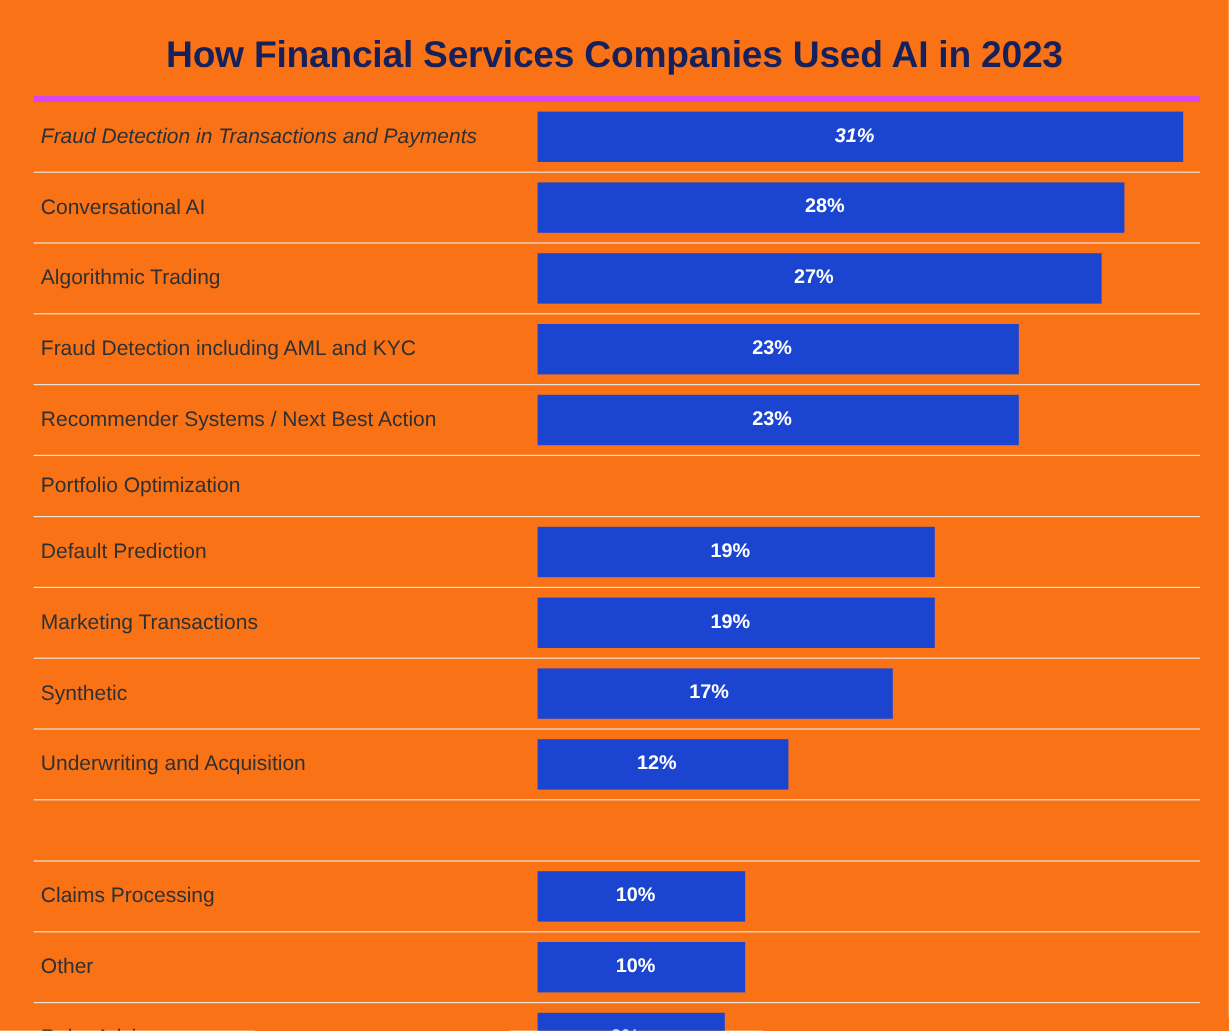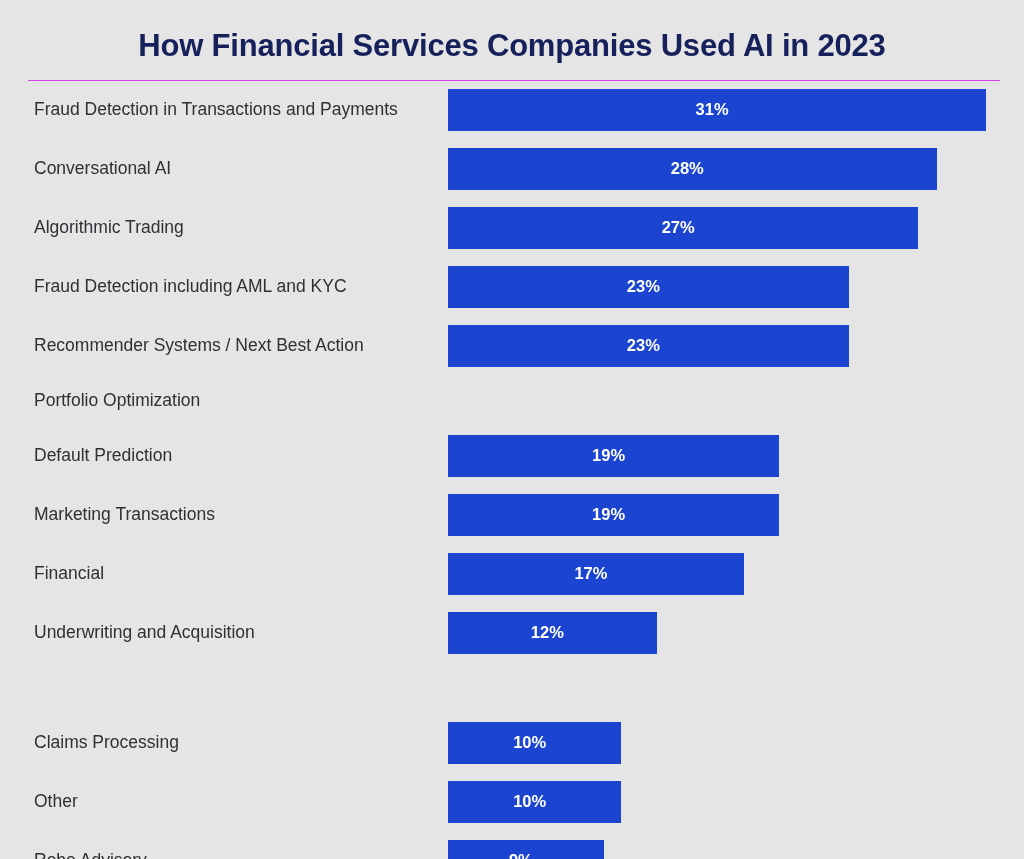--- a/index.html
+++ b/index.html
@@ -10,21 +10,21 @@
     width: 1024px;
     height: 859px;
     background: #fbf9f0;
     font-family: "Liberation Sans", sans-serif;
     overflow: hidden;
   }
   .page {
     position: relative;
     width: 1024px;
     height: 859px;
-    background: #e5e5e5;
+    background: #f97316;
     box-sizing: border-box;
     padding: 18px 24px 10px 24px;
   }
   .chart-title {
     font-size: 31px;
     font-weight: bold;
     color: #16215b;
     text-align: center;
     letter-spacing: -0.2px;
     margin: 10px 0 16px 0;
@@ -34,21 +34,22 @@
     position: relative;
     margin-left: 4px;
   }
   .row {
     display: flex;
     align-items: stretch;
     border-bottom: 1px solid #e6e3d8;
     min-height: 50px;
   }
   .row:first-child {
-    border-top: 1px solid #d946ef;
+    border-top: 5px solid #d946ef;
+    font-style: italic;
   }
   .row-label {
     width: 420px;
     flex: 0 0 420px;
     display: flex;
     align-items: center;
     font-size: 17.5px;
     color: #2f3033;
     line-height: 1.28;
     padding: 8px 10px 8px 6px;
@@ -152,21 +153,21 @@
     <div class="row">
       <div class="row-label">Marketing Transactions</div>
       <div class="row-bar-area">
         <div class="bar" style="width:60.0%">
           <span class="bar-value">19%</span>
         </div>
       </div>
     </div>
 
     <div class="row">
-      <div class="row-label">Financial</div>
+      <div class="row-label">Synthetic</div>
       <div class="row-bar-area">
         <div class="bar" style="width:53.6%">
           <span class="bar-value">17%</span>
         </div>
       </div>
     </div>
 
     <div class="row">
       <div class="row-label">Underwriting and Acquisition</div>
       <div class="row-bar-area">

